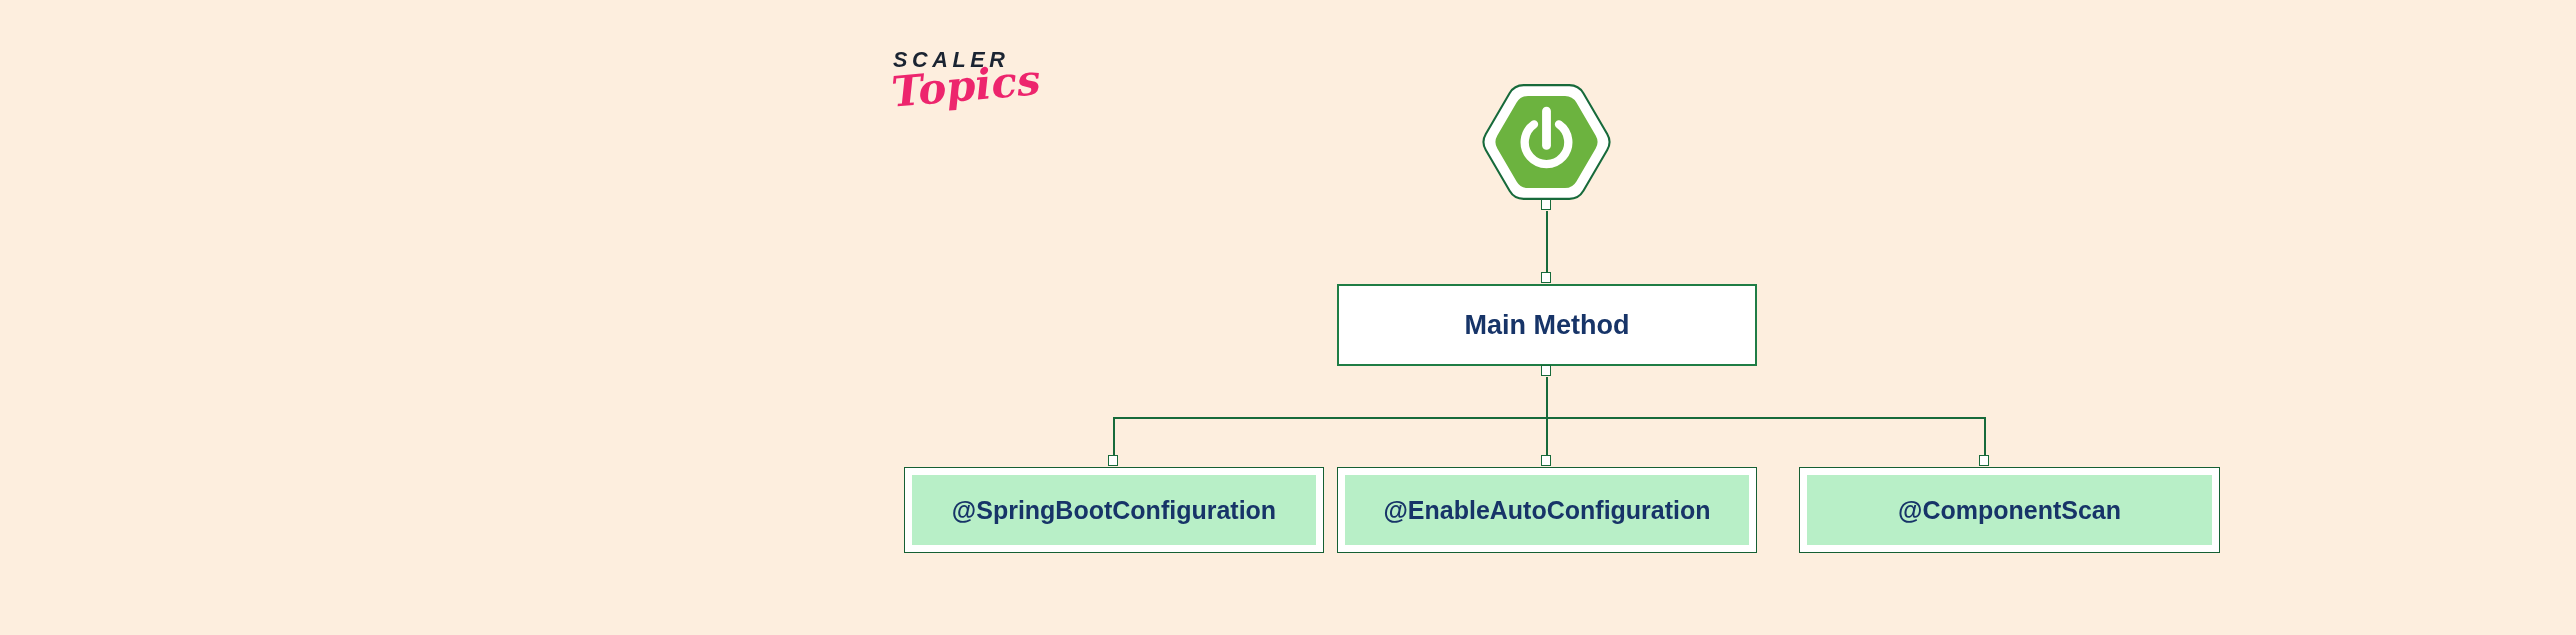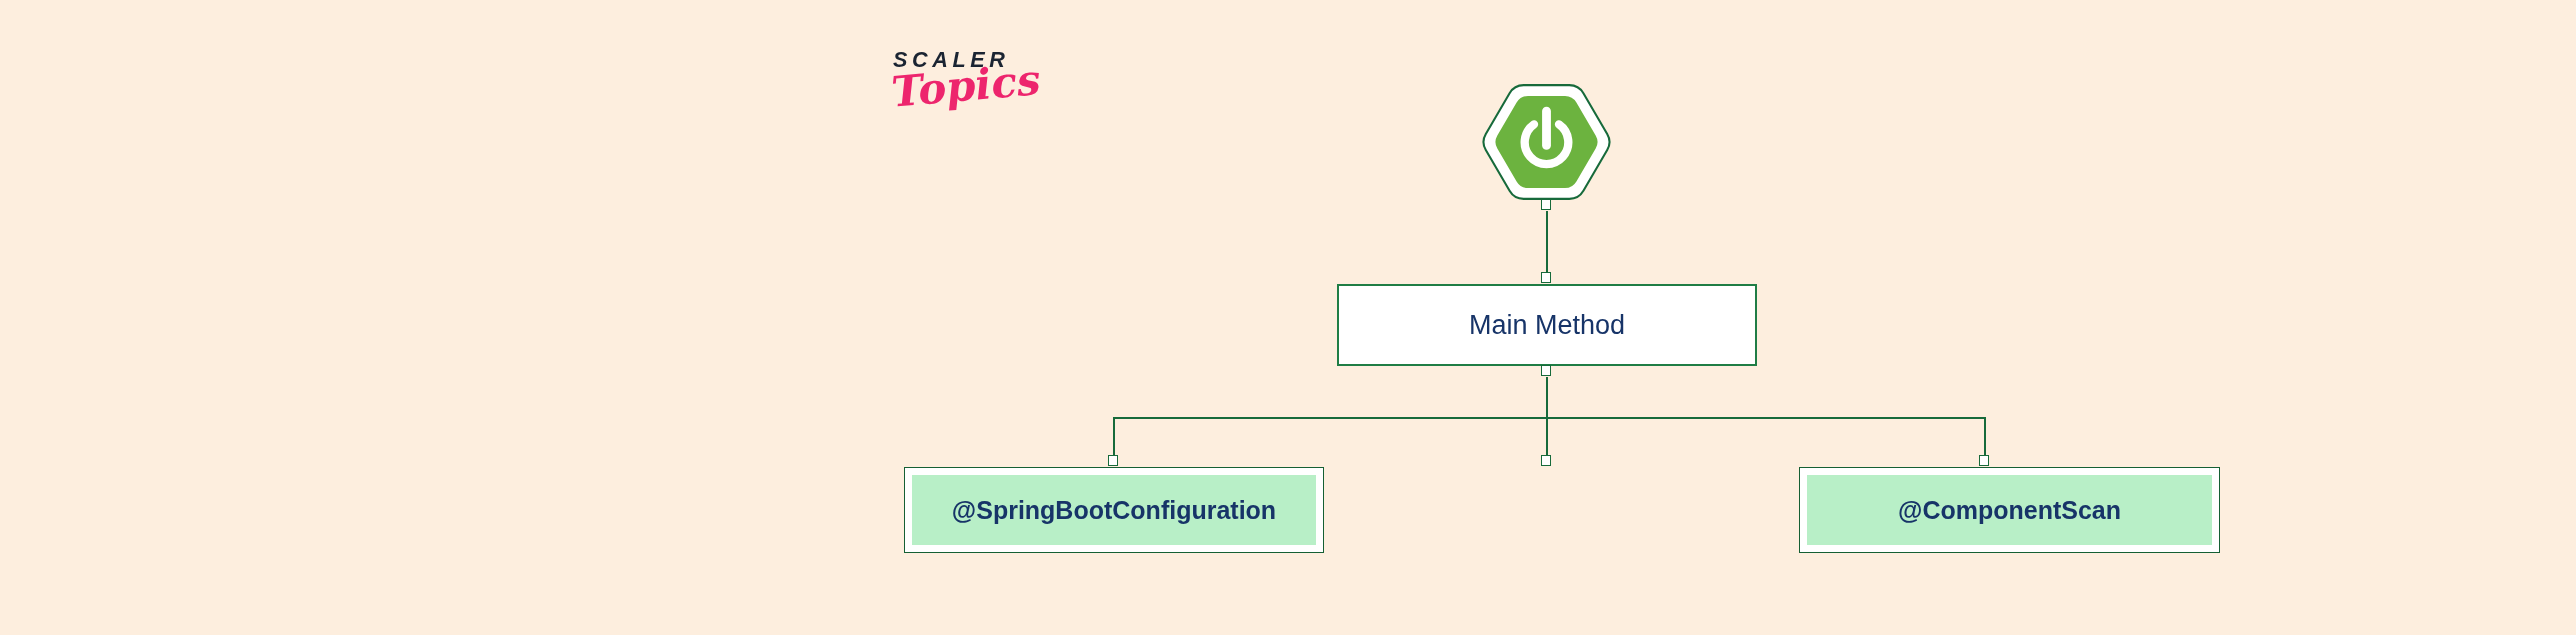--- a/index.html
+++ b/index.html
@@ -78,21 +78,21 @@
     height: 82px;
     box-sizing: border-box;
     background: #ffffff;
     border: 2.1px solid #1f7d45;
     display: flex;
     align-items: center;
     justify-content: center;
   }
   .main-box .box-label {
     font-size: 27px;
-    font-weight: 400;
+    font-weight: 700;
     color: #173468;
   }
 
   .child-box {
     position: absolute;
     top: 467px;
     height: 86px;
     box-sizing: border-box;
     background: #ffffff;
     border: 1.5px solid #155f33;
@@ -158,20 +158,25 @@
   <div class="connector-square" style="left:1108px; top:455px;"></div>
   <div class="connector-square" style="left:1541px; top:455px;"></div>
   <div class="connector-square" style="left:1979px; top:455px;"></div>
 
   <div class="child-box child-a">
     <div class="child-fill">
       <span class="box-label">@SpringBootConfiguration</span>
     </div>
   </div>
 
+  <div class="child-box child-b">
+    <div class="child-fill">
+      <span class="box-label">@EnableAutoConfiguration</span>
+    </div>
+  </div>
 
   <div class="child-box child-c">
     <div class="child-fill">
       <span class="box-label">@ComponentScan</span>
     </div>
   </div>
 
 </div>
 
 

